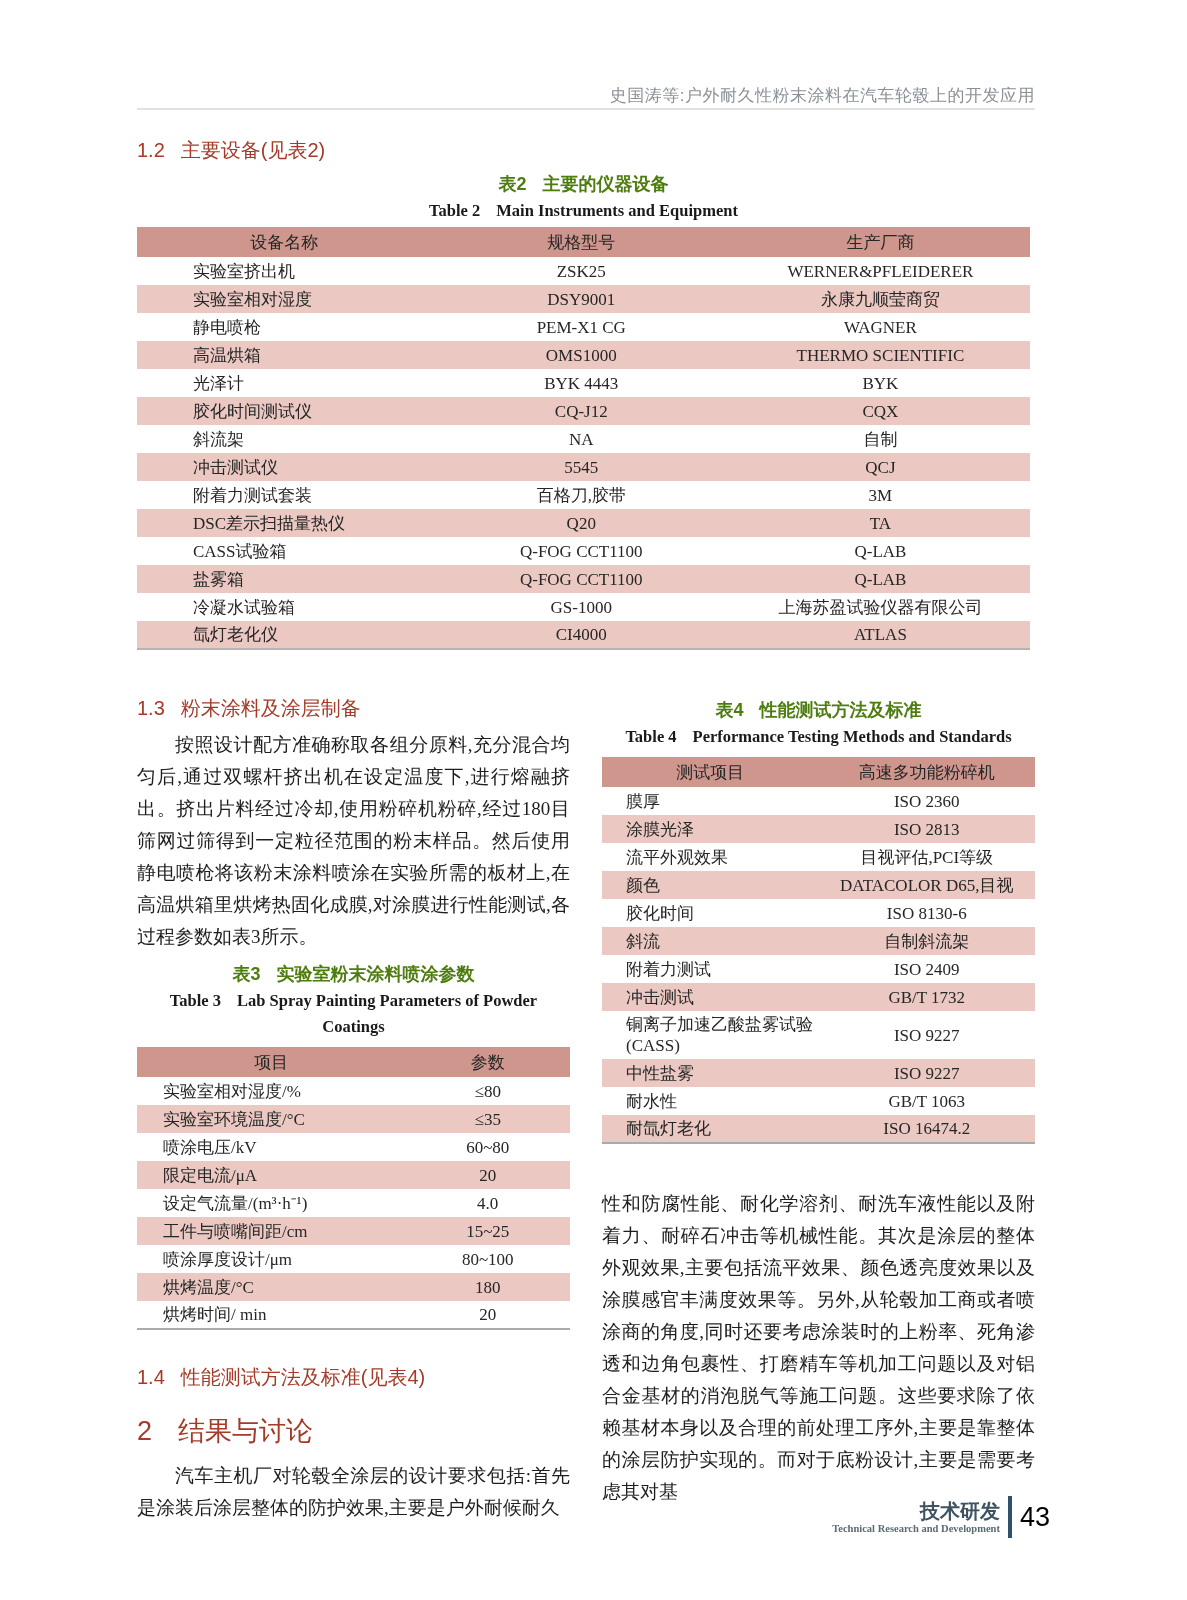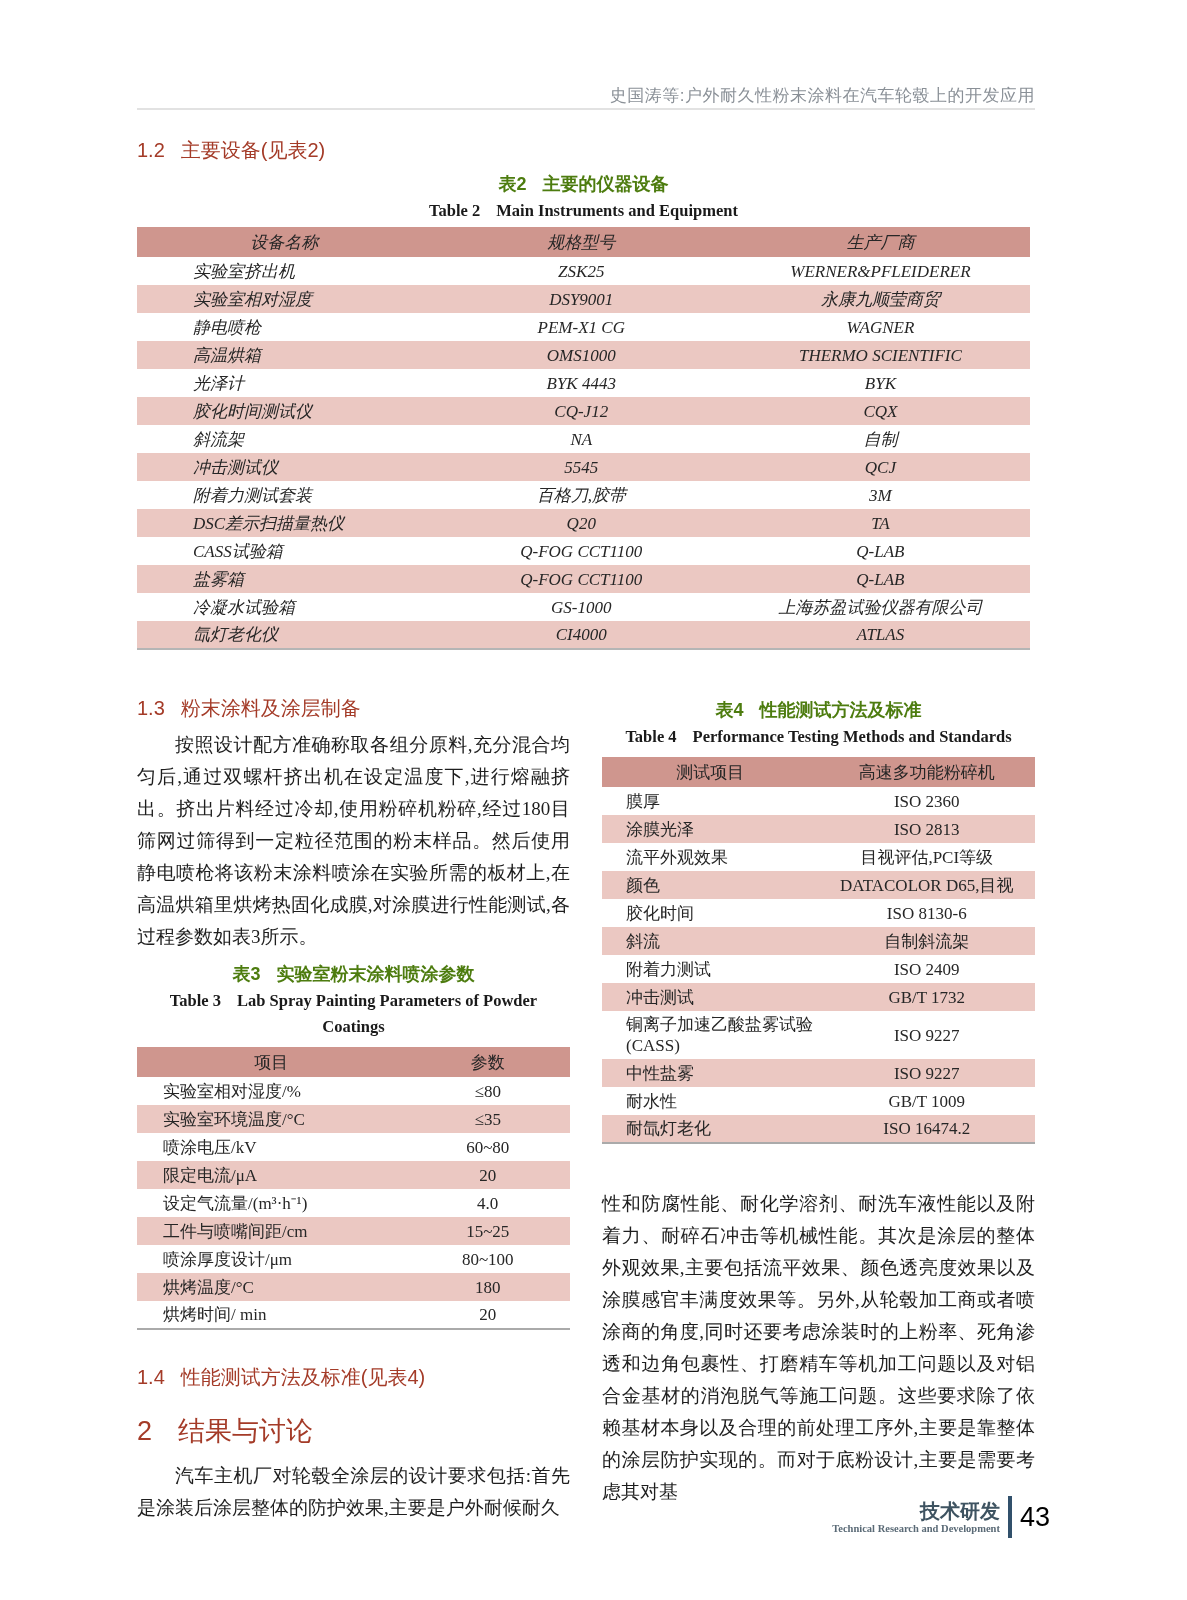--- a/index.html
+++ b/index.html
@@ -33,21 +33,21 @@
   .tbl td { height:28px; text-align:center; padding:3px 2px; line-height:21px; }
   .tbl tbody tr:nth-child(even) td { background:#ebc8c2; }
   .tbl .c1 { text-align:left; }
   .tbl2 { border-bottom:2px solid #b5b5b5; }
   .tbl2 .c1 { padding-left:56px; }
   .tbl3 .c1 { padding-left:26px; }
   .tbl4 .c1 { padding-left:24px; }
 
   .t2-cap-cn { position:absolute; top:171px; left:137px; width:893px; }
   .t2-cap-en { position:absolute; top:198px; left:137px; width:893px; margin:0; }
-  .tbl2wrap { position:absolute; top:227px; left:137px; width:893px;font-style:italic; }
+  .tbl2wrap { position:absolute; top:227px; left:137px; width:893px; }
 
   
   .left-col  { position:absolute; left:137px; top:695px; width:433px; }
   .right-col { position:absolute; left:602px; top:697px; width:433px; }
 
   .para { font-size:19px; line-height:32px; text-align:justify; color:#1e1e1e; }
   .para.indent { text-indent:2em; }
   .para-prep { margin-top:8px; }
   .t3caps { margin-top:8px; }
   .h-s14 { margin-top:34px; }
@@ -307,21 +307,21 @@
           <tr>
             <td class="c1">铜离子加速乙酸盐雾试验(CASS)</td>
             <td>ISO 9227</td>
           </tr>
           <tr>
             <td class="c1">中性盐雾</td>
             <td>ISO 9227</td>
           </tr>
           <tr>
             <td class="c1">耐水性</td>
-            <td>GB/T 1009</td>
+            <td>GB/T 1063</td>
           </tr>
           <tr>
             <td class="c1">耐氙灯老化</td>
             <td>ISO 16474.2</td>
           </tr>
       </tbody>
     </table>
 
     <p class="para para-results-right">性和防腐性能、耐化学溶剂、耐洗车液性能以及附着力、耐碎石冲击等机械性能。其次是涂层的整体外观效果,主要包括流平效果、颜色透亮度效果以及涂膜感官丰满度效果等。另外,从轮毂加工商或者喷涂商的角度,同时还要考虑涂装时的上粉率、死角渗透和边角包裹性、打磨精车等机加工问题以及对铝合金基材的消泡脱气等施工问题。这些要求除了依赖基材本身以及合理的前处理工序外,主要是靠整体的涂层防护实现的。而对于底粉设计,主要是需要考虑其对基</p>
   </div>

